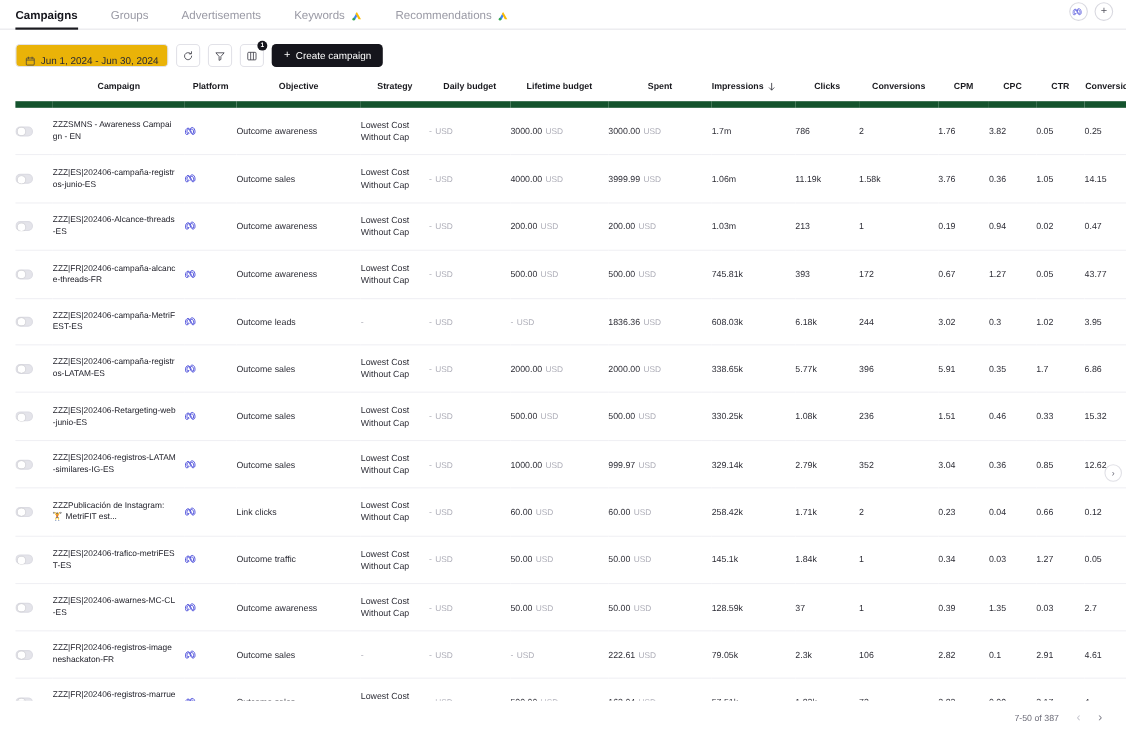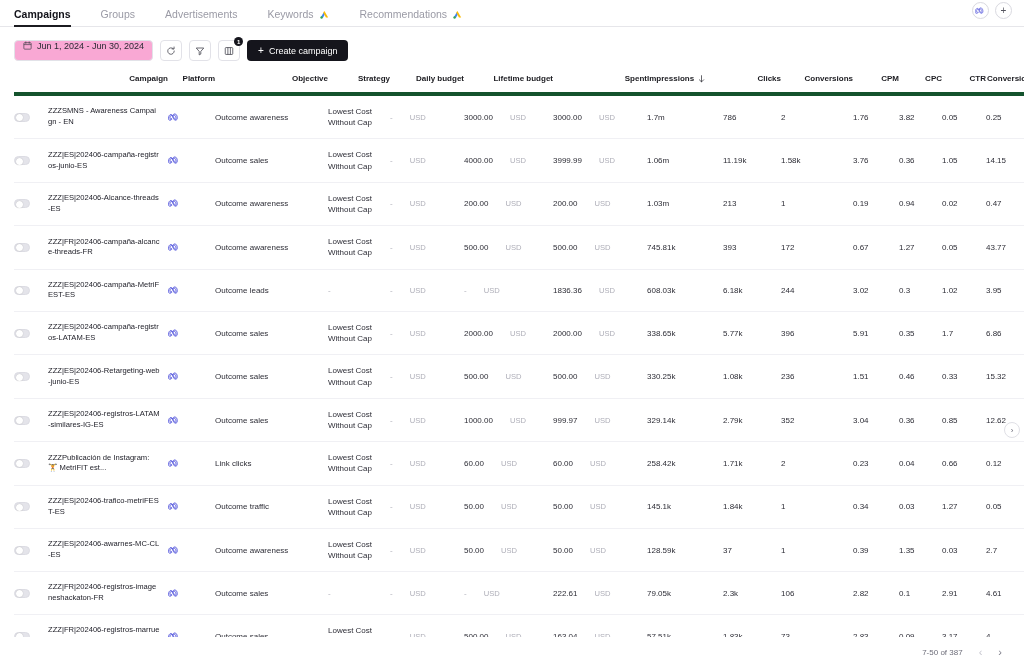--- a/index.html
+++ b/index.html
@@ -64,22 +64,22 @@
     display: flex; align-items: center;
   }
   .search input {
     border: none; outline: none; width: 100%;
     font-size: 9.5px; font-family: inherit; color: #3b3b45; background: transparent;
   }
   .search input::placeholder { color: #a6a6b0; }
 
   .daterange {
     height: 21px; border: 1px solid #e2e2e8; border-radius: 4px;
-    display: flex; align-items: flex-start; gap: 5px; padding: 0 8px;
-    font-size: 9px; color: #2a2a33; background: #f9a8d4; cursor: pointer;
+    display: flex; align-items: flex-end; gap: 5px; padding: 0 8px;
+    font-size: 9px; color: #2a2a33; background: #eab308; cursor: pointer;
     white-space: nowrap;
   }
   .iconbtn {
     height: 21px; min-width: 22px; border: 1px solid #e2e2e8; border-radius: 4px;
     background: #fff; display: flex; align-items: center; justify-content: center;
     position: relative; cursor: pointer;
   }
   .badge {
     position: absolute; top: -4px; right: -4px;
     width: 9px; height: 9px; border-radius: 50%;
@@ -91,22 +91,22 @@
     height: 21px; border-radius: 4px; background: #15151c; color: #fff;
     font-size: 9px; display: flex; align-items: center; gap: 5px;
     padding: 0 11px; cursor: pointer; white-space: nowrap;
   }
 
   
   .tablewrap { flex: 1; padding: 0 14px; overflow: hidden; position: relative; }
   table { width: 100%; border-collapse: collapse; table-layout: fixed; }
   thead th {
     font-size: 8px; font-weight: bold; color: #1b1b20;
-    text-align: right; padding: 7px 0 9px 0;
-    border-bottom: 4px solid #14532d;
+    text-align: center; padding: 7px 0 9px 0;
+    border-bottom: 6px solid #14532d;
     white-space: nowrap;
   }
   thead th .hwrap { display: flex; align-items: center; gap: 4px; }
   tbody tr { border-bottom: 1px solid #f0f0f4; }
   tbody td {
     font-size: 8px; color: #2d2d36;
     padding: 10px 0; vertical-align: middle;
     overflow: hidden;
   }
   .c-toggle { width: 34px; }
@@ -134,21 +134,21 @@
     content: ""; position: absolute; left: 1px; top: 0.5px;
     width: 7px; height: 7px; border-radius: 50%; background: #fff;
     box-shadow: 0 0 1px rgba(0,0,0,.3);
   }
   .cname {
     font-size: 7.6px; line-height: 1.42; color: #22222b;
     word-break: break-all; max-width: 112px;
   }
   .meta-glyph { display: block; }
   .num { text-align: left; }
-  .unit { color: #aeaeb8; font-size: 7.6px; margin-left: 17px; }
+  .unit { color: #aeaeb8; font-size: 7.6px; margin-left: 3px; }
   .dash { color: #b0b0ba; }
 
   .nextfab {
     position: absolute; right: 4px; top: 355px;
     width: 16px; height: 16px; border-radius: 50%;
     border: 1px solid #e0e0e6; background: #fff;
     display: flex; align-items: center; justify-content: center;
     font-size: 8px; color: #6b6b78; cursor: pointer; z-index: 5;
   }
 

